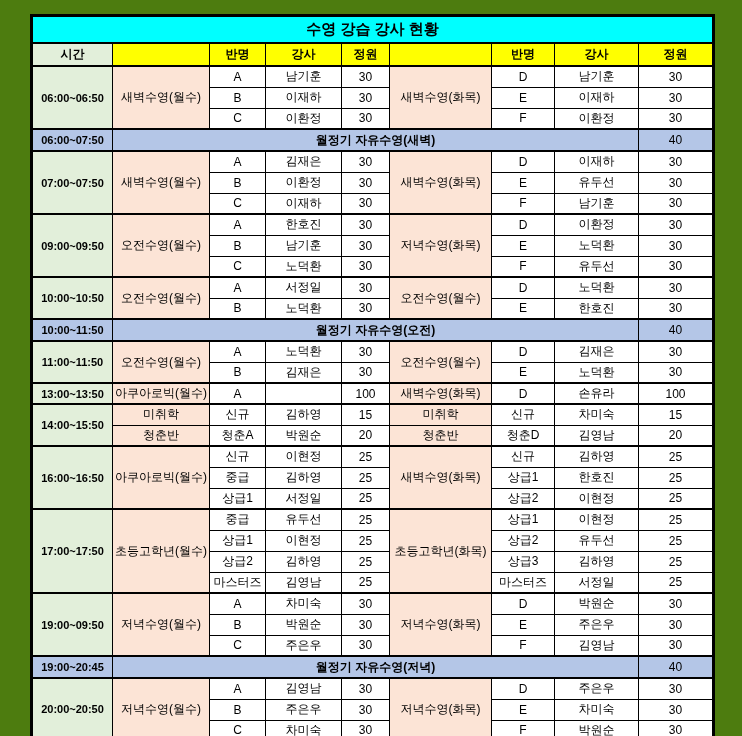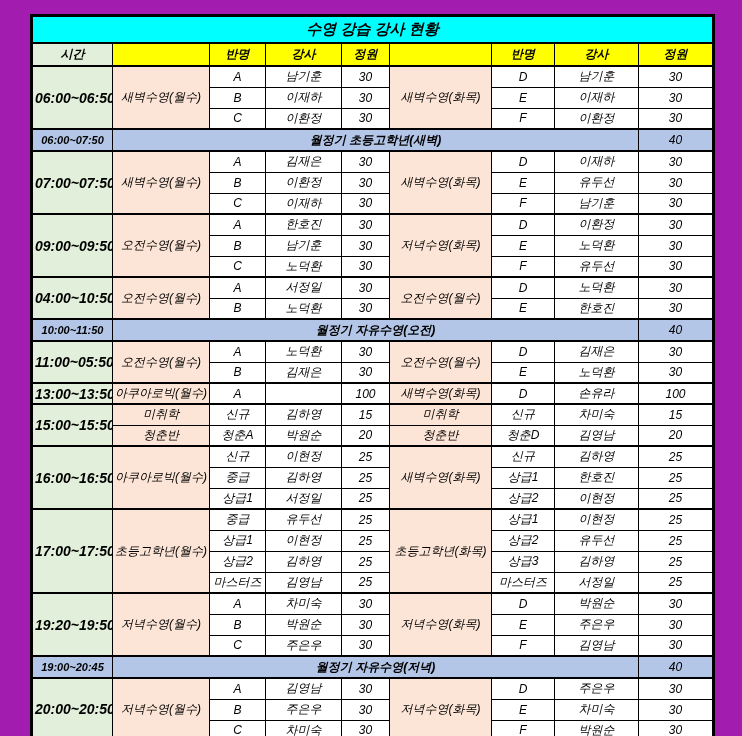--- a/index.html
+++ b/index.html
@@ -1,28 +1,28 @@
 <!DOCTYPE html>
 <html><head>
 <meta charset="utf-8">
 <style>
   html, body { margin:0; padding:0; background:#ffffff; }
   body { font-family:"Liberation Sans","DejaVu Sans",sans-serif; color:#000; }
-  .sheet { width:742px; height:736px; box-sizing:border-box; padding:14px 30px 5px 30px; background:#a21caf;font-style:italic; }
+  .sheet { width:742px; height:736px; box-sizing:border-box; padding:14px 30px 5px 30px; background:#4d7c0f; }
   table { border-collapse:collapse; table-layout:fixed; width:682px; border:3px solid #000; }
   td {
     border:1px solid #000; text-align:center; vertical-align:middle;
     font-size:12px; padding:0 2px; overflow:hidden; white-space:nowrap;
   }
   .title-cell { background:#00FFFF; font-size:15px; font-weight:bold; height:25px; border-bottom:2px solid #000; }
   .header-row td { height:21px; border-bottom:2px solid #000; font-weight:bold; }
   .header-cell { background:#FFFF00;margin-top:20px; }
   .header-time { background:#E2EFDA; }
   .lesson-row { height:21px; }
-  .time-cell { background:#E2EFDA; font-weight:bold; font-size:14px; }
+  .time-cell { background:#E2EFDA; font-weight:bold; font-size:11px; }
   .program-cell { background:#FCE4D6; }
   .data-cell { background:#FFFFFF; }
   .block-start td { border-top:2px solid #000; }
   .free-row { height:22px; }
   .free-row td { background:#B4C6E7; border-top:2px solid #000; border-bottom:2px solid #000; }
   .free-label { font-weight:bold; }
   .free-time { font-weight:bold; font-size:11px;margin-top:32px; }
 </style>
 </head>
 <body>
@@ -79,21 +79,21 @@
         <tr class="lesson-row">
           <td class="data-cell">C</td>
           <td class="data-cell">이환정</td>
           <td class="data-cell">30</td>
           <td class="data-cell">F</td>
           <td class="data-cell">이환정</td>
           <td class="data-cell">30</td>
         </tr>
         <tr class="free-row">
           <td class="time-cell free-time">06:00~07:50</td>
-          <td class="free-label" colspan="7">월정기 초등고학년(새벽)</td>
+          <td class="free-label" colspan="7">월정기 자유수영(새벽)</td>
           <td class="free-capacity">40</td>
         </tr>
         <tr class="lesson-row block-start">
           <td class="time-cell" rowspan="3">07:00~07:50</td>
           <td class="program-cell" rowspan="3">새벽수영(월수)</td>
           <td class="data-cell">A</td>
           <td class="data-cell">김재은</td>
           <td class="data-cell">30</td>
           <td class="program-cell" rowspan="3">새벽수영(화목)</td>
           <td class="data-cell">D</td>
@@ -137,21 +137,21 @@
         </tr>
         <tr class="lesson-row">
           <td class="data-cell">C</td>
           <td class="data-cell">노덕환</td>
           <td class="data-cell">30</td>
           <td class="data-cell">F</td>
           <td class="data-cell">유두선</td>
           <td class="data-cell">30</td>
         </tr>
         <tr class="lesson-row block-start">
-          <td class="time-cell" rowspan="2">04:00~10:50</td>
+          <td class="time-cell" rowspan="2">10:00~10:50</td>
           <td class="program-cell" rowspan="2">오전수영(월수)</td>
           <td class="data-cell">A</td>
           <td class="data-cell">서정일</td>
           <td class="data-cell">30</td>
           <td class="program-cell" rowspan="2">오전수영(월수)</td>
           <td class="data-cell">D</td>
           <td class="data-cell">노덕환</td>
           <td class="data-cell">30</td>
         </tr>
         <tr class="lesson-row">
@@ -161,21 +161,21 @@
           <td class="data-cell">E</td>
           <td class="data-cell">한호진</td>
           <td class="data-cell">30</td>
         </tr>
         <tr class="free-row">
           <td class="time-cell free-time">10:00~11:50</td>
           <td class="free-label" colspan="7">월정기 자유수영(오전)</td>
           <td class="free-capacity">40</td>
         </tr>
         <tr class="lesson-row block-start">
-          <td class="time-cell" rowspan="2">11:00~05:50</td>
+          <td class="time-cell" rowspan="2">11:00~11:50</td>
           <td class="program-cell" rowspan="2">오전수영(월수)</td>
           <td class="data-cell">A</td>
           <td class="data-cell">노덕환</td>
           <td class="data-cell">30</td>
           <td class="program-cell" rowspan="2">오전수영(월수)</td>
           <td class="data-cell">D</td>
           <td class="data-cell">김재은</td>
           <td class="data-cell">30</td>
         </tr>
         <tr class="lesson-row">
@@ -191,21 +191,21 @@
           <td class="program-cell">아쿠아로빅(월수)</td>
           <td class="data-cell">A</td>
           <td class="data-cell"></td>
           <td class="data-cell">100</td>
           <td class="program-cell">새벽수영(화목)</td>
           <td class="data-cell">D</td>
           <td class="data-cell">손유라</td>
           <td class="data-cell">100</td>
         </tr>
         <tr class="lesson-row block-start">
-          <td class="time-cell" rowspan="2">15:00~15:50</td>
+          <td class="time-cell" rowspan="2">14:00~15:50</td>
           <td class="program-cell">미취학</td>
           <td class="data-cell">신규</td>
           <td class="data-cell">김하영</td>
           <td class="data-cell">15</td>
           <td class="program-cell">미취학</td>
           <td class="data-cell">신규</td>
           <td class="data-cell">차미숙</td>
           <td class="data-cell">15</td>
         </tr>
         <tr class="lesson-row">
@@ -274,21 +274,21 @@
         </tr>
         <tr class="lesson-row">
           <td class="data-cell">마스터즈</td>
           <td class="data-cell">김영남</td>
           <td class="data-cell">25</td>
           <td class="data-cell">마스터즈</td>
           <td class="data-cell">서정일</td>
           <td class="data-cell">25</td>
         </tr>
         <tr class="lesson-row block-start">
-          <td class="time-cell" rowspan="3">19:20~19:50</td>
+          <td class="time-cell" rowspan="3">19:00~09:50</td>
           <td class="program-cell" rowspan="3">저녁수영(월수)</td>
           <td class="data-cell">A</td>
           <td class="data-cell">차미숙</td>
           <td class="data-cell">30</td>
           <td class="program-cell" rowspan="3">저녁수영(화목)</td>
           <td class="data-cell">D</td>
           <td class="data-cell">박원순</td>
           <td class="data-cell">30</td>
         </tr>
         <tr class="lesson-row">

